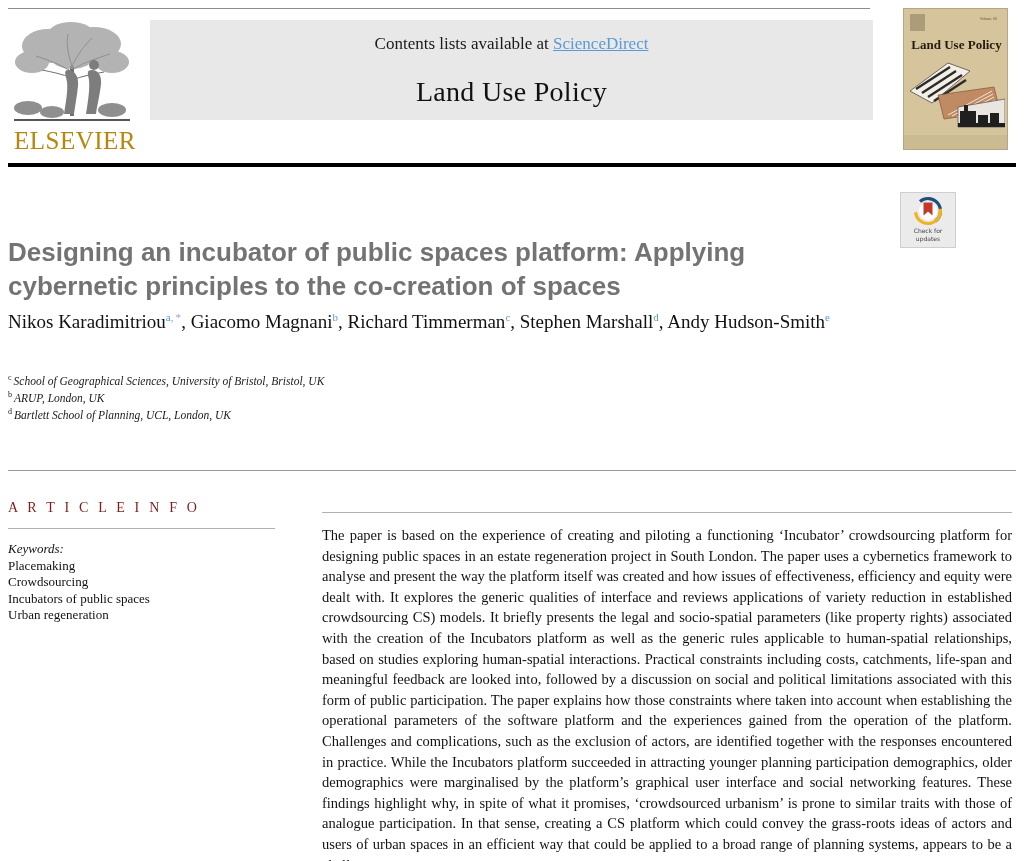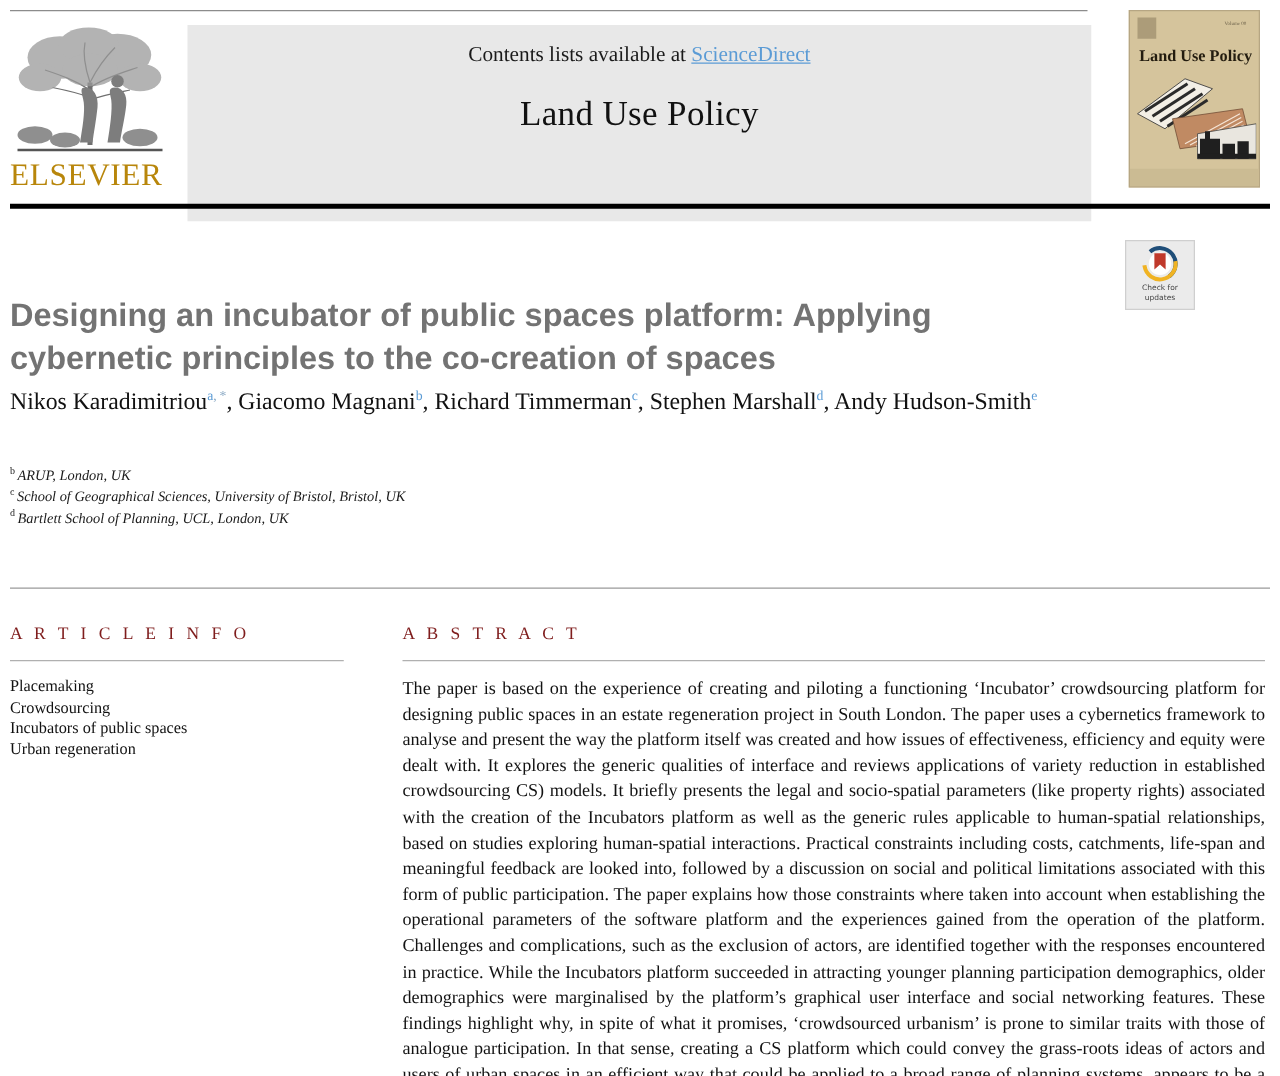--- a/index.html
+++ b/index.html
@@ -37,32 +37,32 @@
   }
   #elsevier-tree {
     position: absolute;
     left: 0; top: 0;
     width: 128px; height: 108px;
   }
   #elsevier-wordmark {
     position: absolute;
     left: 0; top: 108px;
     width: 128px;
-    text-align: left;
+    text-align: right;
     font-family: "Liberation Serif", serif;
     font-size: 25px;
     letter-spacing: 0.5px;
     color: #b8860b;
     line-height: 1;
   }
   #journal-band {
     position: absolute;
     left: 150px; top: 20px;
     width: 723px;
-    height: 157px;
+    height: 100px;
     background: #e8e8e8;
   }
   #contents-line {
     position: absolute;
     left: 0; top: 14px;
     width: 723px;
     text-align: center;
     font-size: 17px;
     color: #1a1a1a;
   }
@@ -353,35 +353,35 @@
     <div>Check for</div>
     <div>updates</div>
   </div>
 </div>
 
 <h1 id="paper-title">Designing an incubator of public spaces platform: Applying cybernetic principles to the co-creation of spaces</h1>
 
 <div id="authors"><span>Nikos Karadimitriou</span><sup>a</sup><sup class="star">, *</sup>, <span>Giacomo Magnani</span><sup>b</sup>, <span>Richard Timmerman</span><sup>c</sup>, <span>Stephen Marshall</span><sup>d</sup>, <span>Andy Hudson-Smith</span><sup>e</sup></div>
 
 <div id="affiliations">
+    <div><span class="aff-sup">c</span><span>School of Geographical Sciences, University of Bristol, Bristol, UK</span></div>
     <div><span class="aff-sup">b</span><span>ARUP, London, UK</span></div>
-    <div><span class="aff-sup">c</span><span>School of Geographical Sciences, University of Bristol, Bristol, UK</span></div>
     <div><span class="aff-sup">d</span><span>Bartlett School of Planning, UCL, London, UK</span></div>
   </div>
 
 <div class="mid-rule"></div>
 
 <div id="article-info">
   <div class="sec-heading">A R T I C L E   I N F O</div>
   <div id="ai-rule"></div>
   <div id="keywords">
+    <span class="kw-label">Keywords:</span>
   <span class="kw">Placemaking</span>
       <span class="kw">Crowdsourcing</span>
       <span class="kw">Incubators of public spaces</span>
       <span class="kw">Urban regeneration</span>
     </div>
 </div>
 
 <div id="abstract-col">
-  <div class="sec-heading">A B S T R A C T</div>
   <div id="ab-rule"></div>
   <p id="abstract-body">The paper is based on the experience of creating and piloting a functioning ‘Incubator’ crowdsourcing platform for designing public spaces in an estate regeneration project in South London. The paper uses a cybernetics framework to analyse and present the way the platform itself was created and how issues of effectiveness, efficiency and equity were dealt with. It explores the generic qualities of interface and reviews applications of variety reduction in established crowdsourcing CS) models. It briefly presents the legal and socio-spatial parameters (like property rights) associated with the creation of the Incubators platform as well as the generic rules applicable to human-spatial relationships, based on studies exploring human-spatial interactions. Practical constraints including costs, catchments, life-span and meaningful feedback are looked into, followed by a discussion on social and political limitations associated with this form of public participation. The paper explains how those constraints where taken into account when establishing the operational parameters of the software platform and the experiences gained from the operation of the platform. Challenges and complications, such as the exclusion of actors, are identified together with the responses encountered in practice. While the Incubators platform succeeded in attracting younger planning participation demographics, older demographics were marginalised by the platform’s graphical user interface and social networking features. These findings highlight why, in spite of what it promises, ‘crowdsourced urbanism’ is prone to similar traits with those of analogue participation. In that sense, creating a CS platform which could convey the grass-roots ideas of actors and users of urban spaces in an efficient way that could be applied to a broad range of planning systems, appears to be a challenge.</p>
 </div>
 
 </body></html>

